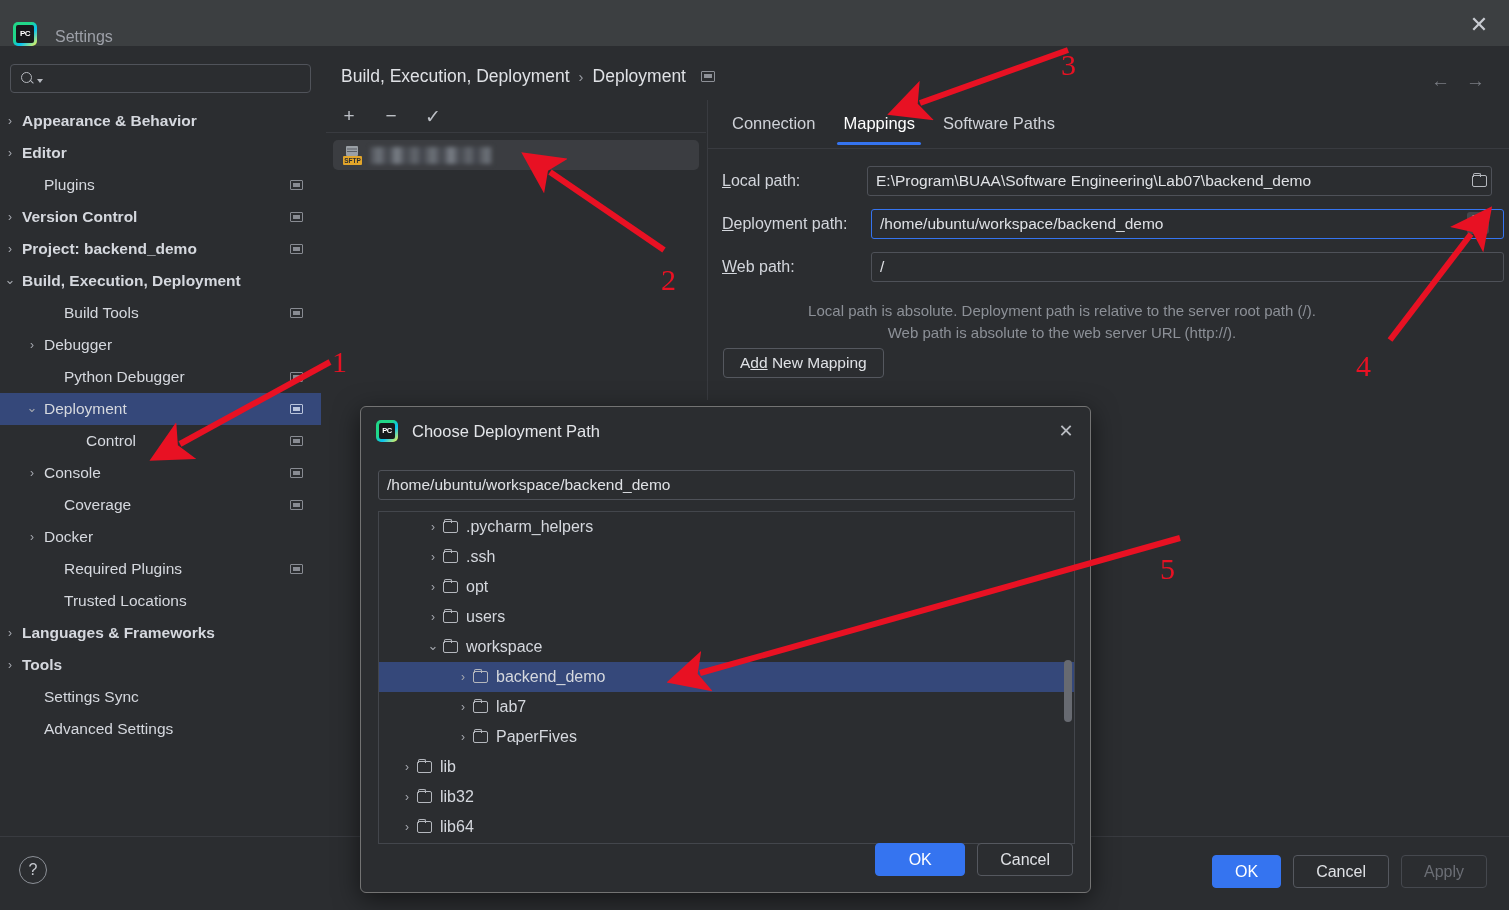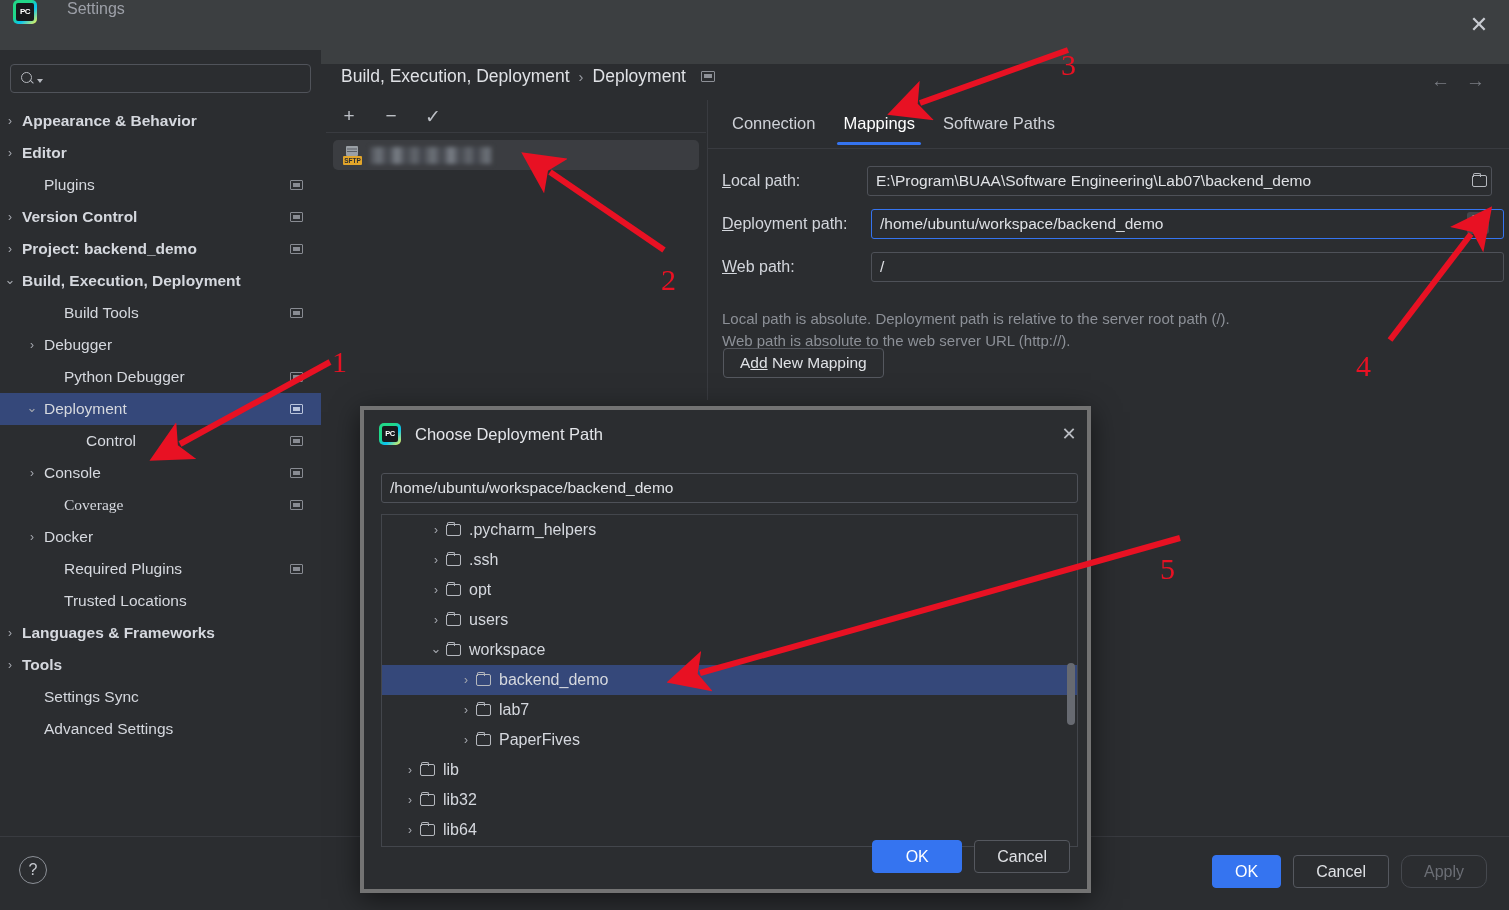--- a/index.html
+++ b/index.html
@@ -7,22 +7,22 @@
     width: 1509px; height: 910px;
     background: #2b2d30;
     font-family: "Liberation Sans", sans-serif;
     color: #dfe1e5;
     overflow: hidden;
   }
   #root { position: relative; width: 1509px; height: 910px; }
 
   
   .titlebar {
-    position: absolute; left: 0; top: 0; width: 1509px; height: 64px;
-    background: #3c3f41; display: flex; align-items: flex-start; gap: 12px;
+    position: absolute; left: 0; top: 0; width: 1509px; height: 46px;
+    background: #3c3f41; display: flex; align-items: flex-end;
   }
   .pc-logo {
     width: 24px; height: 24px; margin-left: 13px; border-radius: 5px;
     background: linear-gradient(135deg,#21d789 0%,#21d789 38%,#07c3f2 62%,#fcf84a 100%);
     position: relative; flex: none;
   }
   .pc-logo::after {
     content: "PC"; position: absolute; left: 3px; top: 3px;
     width: 18px; height: 18px; background: #17191c; border-radius: 2px;
     color: #fff; font-size: 8px; font-weight: bold; line-height: 18px; text-align: center;
@@ -185,22 +185,22 @@
   .browse-icon.boxed { background: #44474d; border-radius: 3px; }
   .folder-glyph {
     width: 15px; height: 12px; border: 1.5px solid #b5b8be; border-radius: 2px;
     position: relative;
   }
   .folder-glyph::before {
     content: ""; position: absolute; left: 0px; top: -3.5px; width: 6px; height: 3px;
     border: 1.5px solid #b5b8be; border-bottom: none; border-radius: 2px 2px 0 0;
   }
   .hint {
-    position: absolute; left: 722px; top: 308px; width: 680px;
-    font-size: 15px; line-height: 22px; color: #8c9097;
+    position: absolute; left: 722px; top: 300px; width: 680px;
+    font-size: 15px; line-height: 22px; color: #8c9097; text-align: center;
   }
   .add-mapping-btn {
     position: absolute; left: 723px; top: 348px; height: 30px; padding: 0 16px;
     background: #2b2d30; border: 1px solid #55585f; border-radius: 4px;
     color: #dfe1e5; font-size: 15.5px; font-family: "Liberation Sans", sans-serif;
     cursor: default;
   }
   .add-mapping-btn u { text-decoration: underline; }
 
   
@@ -213,29 +213,29 @@
     border: 1.4px solid #8c9097; border-radius: 50%; color: #c7cad0;
     font-size: 16px; line-height: 26px; text-align: center; cursor: default;
   }
   .btn {
     height: 33px; padding: 0 22px; border-radius: 4px; font-size: 16px;
     font-family: "Liberation Sans", sans-serif; cursor: default;
     border: 1px solid #55585f; background: #2b2d30; color: #dfe1e5;
     display: inline-flex; align-items: center; justify-content: center;
   }
   .btn.primary { background: #3574f0; border-color: #3574f0; color: #ffffff; }
-  .btn.disabled { color: #6b6e75; border-color: #45484e; border-radius: 10px; }
+  .btn.disabled { color: #6b6e75; border-color: #45484e; }
   .settings-actions {
     position: absolute; right: 22px; top: 18px; display: flex; gap: 12px;
   }
 
   
   .modal {
     position: absolute; left: 360px; top: 406px; width: 731px; height: 487px;
-    background: #2b2d30; border: 4px solid #737373; border-radius: 0;
+    background: #2b2d30; border: 1px solid #737373; border-radius: 6px;
     box-shadow: 0 6px 26px rgba(0,0,0,.55);
   }
   .modal-title {
     position: absolute; left: 0; top: 0; width: 731px; height: 48px;
     display: flex; align-items: center;
   }
   .modal-title .pc-logo { margin-left: 15px; width: 22px; height: 22px; }
   .modal-title .pc-logo::after { width: 16px; height: 16px; line-height: 16px; font-size: 7.5px; }
   .modal-title .mt-text {
     margin-left: 14px; font-size: 16.5px; color: #e3e5e9;
@@ -352,21 +352,21 @@
         <div class="tree-row">
           <span class="label" style="margin-left: 86px;">Control</span>
           <span class="cfg-badge"></span>
         </div>
         <div class="tree-row">
           <span class="twisty" style="left: 25px;">›</span>
           <span class="label" style="margin-left: 44px;">Console</span>
           <span class="cfg-badge"></span>
         </div>
         <div class="tree-row">
-          <span class="label" style="margin-left: 64px; font-family: Liberation Serif, serif;">Coverage</span>
+          <span class="label" style="margin-left: 64px;">Coverage</span>
           <span class="cfg-badge"></span>
         </div>
         <div class="tree-row">
           <span class="twisty" style="left: 25px;">›</span>
           <span class="label" style="margin-left: 44px;">Docker</span>
         </div>
         <div class="tree-row">
           <span class="label" style="margin-left: 64px;">Required Plugins</span>
           <span class="cfg-badge"></span>
         </div>

